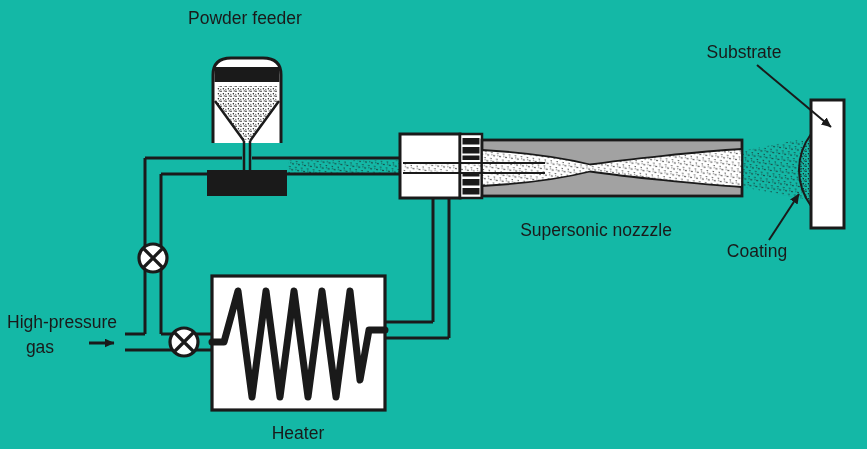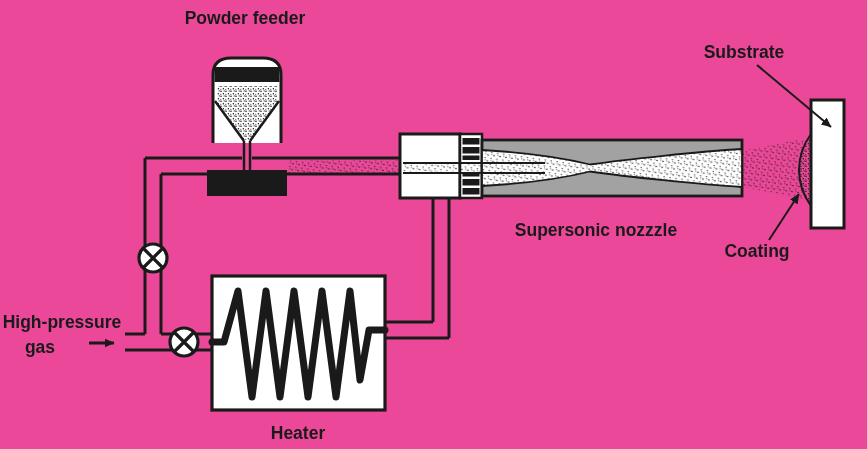--- a/index.html
+++ b/index.html
@@ -1,22 +1,21 @@
 <!DOCTYPE html>
 <html><head>
 <meta charset="utf-8">
 <style>
   html,body{margin:0;padding:0;background:#ffffff;}
   .canvas{
     position:relative;
     width:867px;height:449px;
-    background:#ec4899;
+    background:#14b8a6;
     font-family:"Liberation Sans", sans-serif;
     overflow:hidden;
-    font-weight:bold;
   }
   svg{display:block;}
   text{
     font-family:"Liberation Sans", sans-serif;
     font-size:17.5px;
     fill:#1a1a1a;
   }
 </style>
 </head>
 <body>

